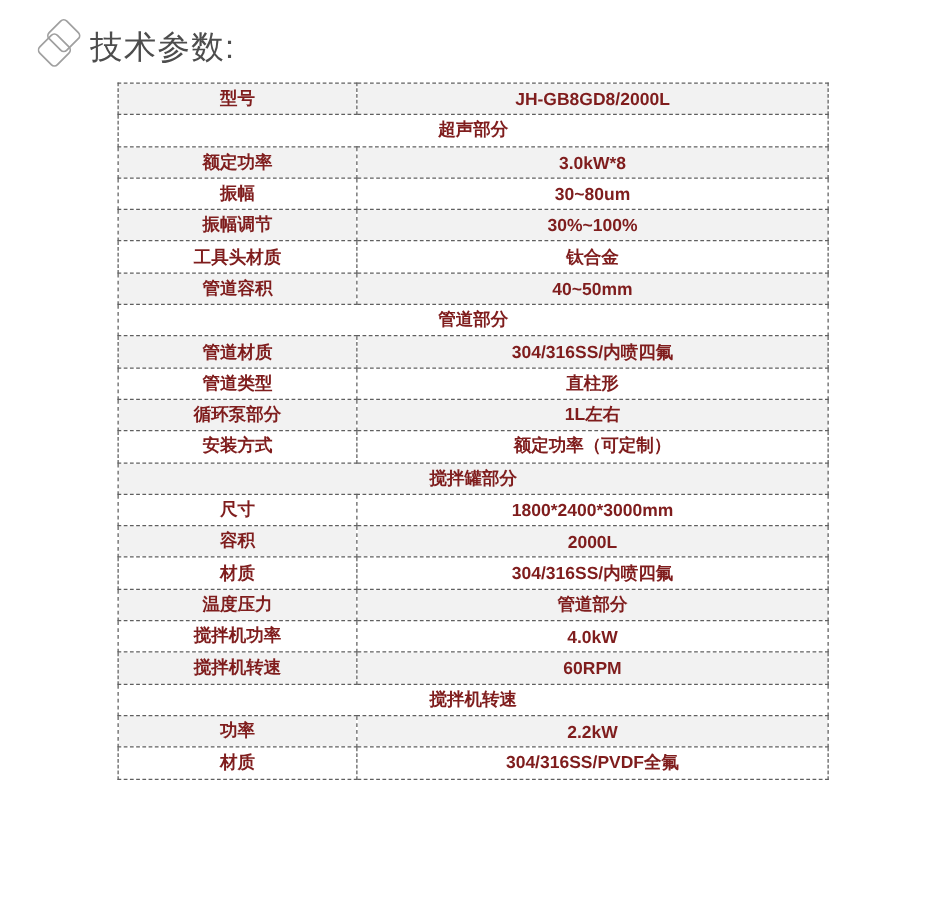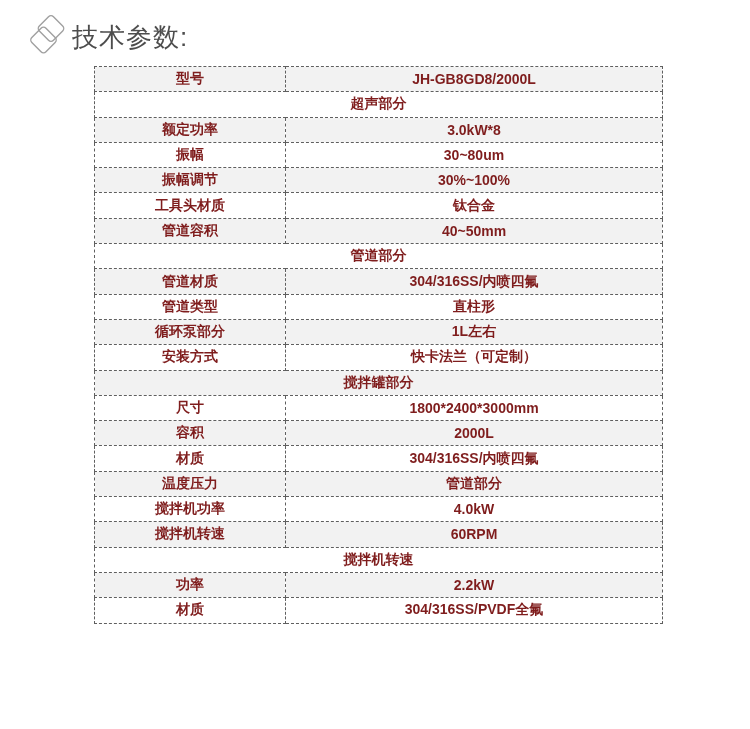--- a/index.html
+++ b/index.html
@@ -121,21 +121,21 @@
         <tr>
           <td>管道类型</td>
           <td>直柱形</td>
         </tr>
         <tr>
           <td>循环泵部分</td>
           <td>1L左右</td>
         </tr>
         <tr>
           <td>安装方式</td>
-          <td>快卡法兰（可定制）</td>
+          <td>额定功率（可定制）</td>
         </tr>
         <tr>
           <td colspan="2">搅拌罐部分</td>
         </tr>
         <tr>
           <td>尺寸</td>
           <td>1800*2400*3000mm</td>
         </tr>
         <tr>
           <td>容积</td>

